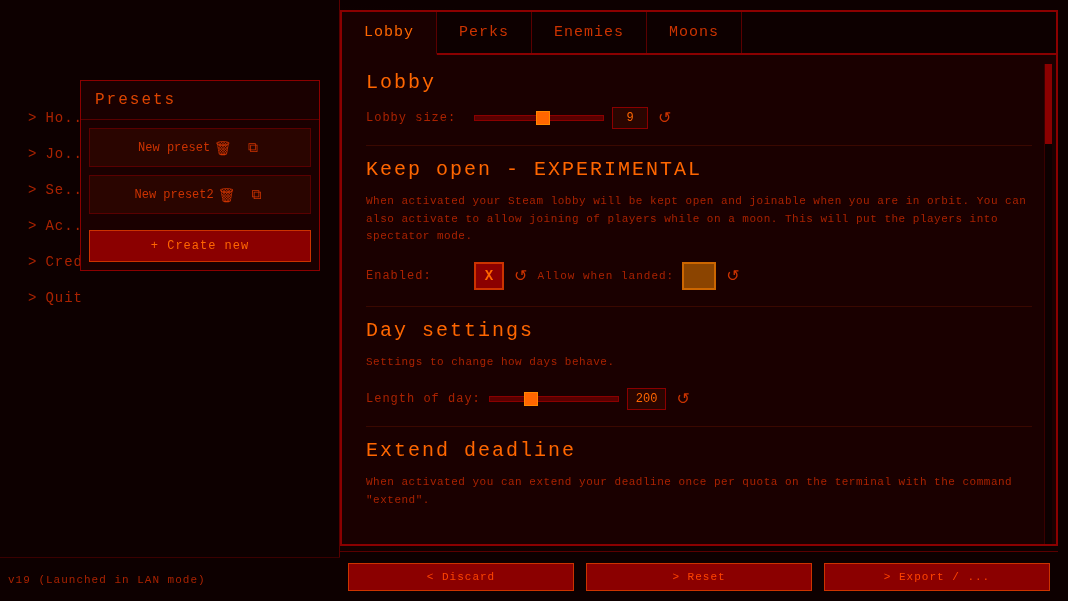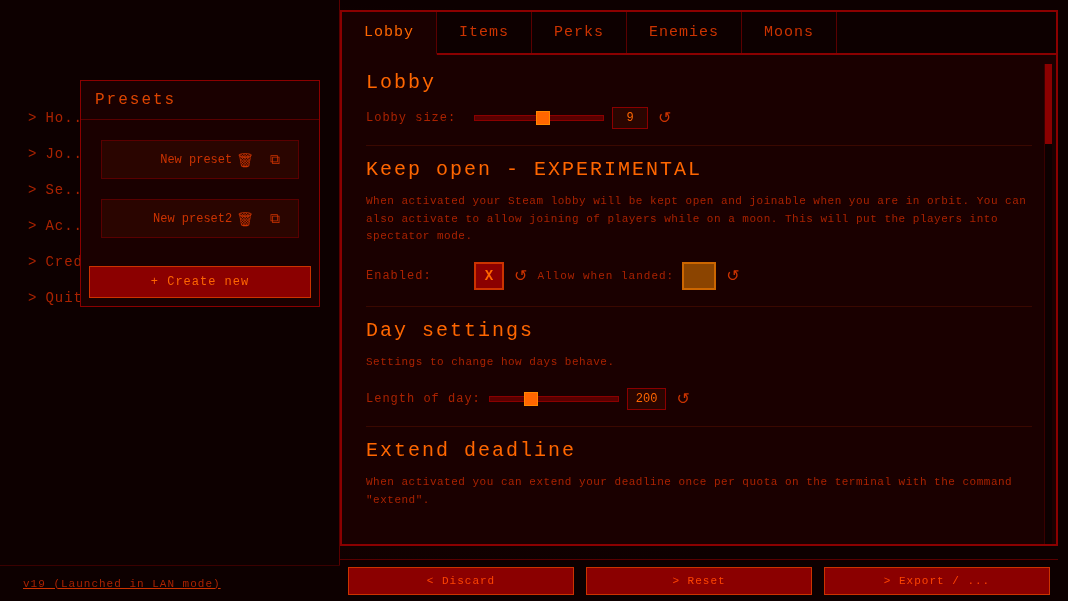--- a/index.html
+++ b/index.html
@@ -69,24 +69,24 @@
       padding: 10px 14px;
       font-size: 16px;
       color: #dd4400;
       border-bottom: 1px solid #5a0000;
       letter-spacing: 2px;
     }
 
     .preset-item {
       display: flex;
       align-items: center;
-      justify-content: flex-end;
+      justify-content: center;
       padding: 8px 14px;
       background: #2a0500;
-      margin: 20px;
+      margin: 8px;
       border: 1px solid #5a0000;
       cursor: pointer;
       color: #cc3300;
       font-size: 12px;
     }
 
     .preset-icons {
       display: flex;
       gap: 8px;
     }
@@ -273,21 +273,21 @@
       border-top: 1px solid #3a0800;
       margin: 12px 0;
     }
 
     
     .bottom-toolbar {
       position: absolute;
       bottom: 0;
       left: 340px;
       right: 10px;
-      height: 42px;
+      height: 50px;
       display: flex;
       gap: 12px;
       align-items: center;
       padding: 15px 8px;
       background: #0d0000;
       border-top: 1px solid #5a0000;
       z-index: 10;
     }
 
     .toolbar-btn {
@@ -302,27 +302,26 @@
       flex: 1;
       text-align: center;
     }
 
     
     .status-bar {
       position: absolute;
       bottom: 0;
       left: 0;
       width: 340px;
-      height: 36px;
-      display: flex;
-      align-items: center;
-      padding: 0 23px;
+      height: 44px;
+      display: flex;
+      align-items: center;
+      padding: 0 8px;
       background: #0d0000;
       border-top: 1px solid #3a0000;
-      text-decoration: underline;
     }
 
     .status-text {
       font-size: 11px;
       color: #aa2200;
       letter-spacing: 1px;
     }
 
     
     .bg-deco {
@@ -403,21 +402,20 @@
       <button class="icon-btn">⧉</button>
     </div>
   </div>
   <button class="create-new-btn">+ Create new</button>
 </div>
 
 <div class="main-panel">
 
   <div class="tabs">
     <div class="tab active">Lobby</div>
-    <div class="tab">Items</div>
     <div class="tab">Perks</div>
     <div class="tab">Enemies</div>
     <div class="tab">Moons</div>
   </div>
 
   <div class="content">
 
     <div class="section-title">Lobby</div>
 
     <div class="setting-row">

